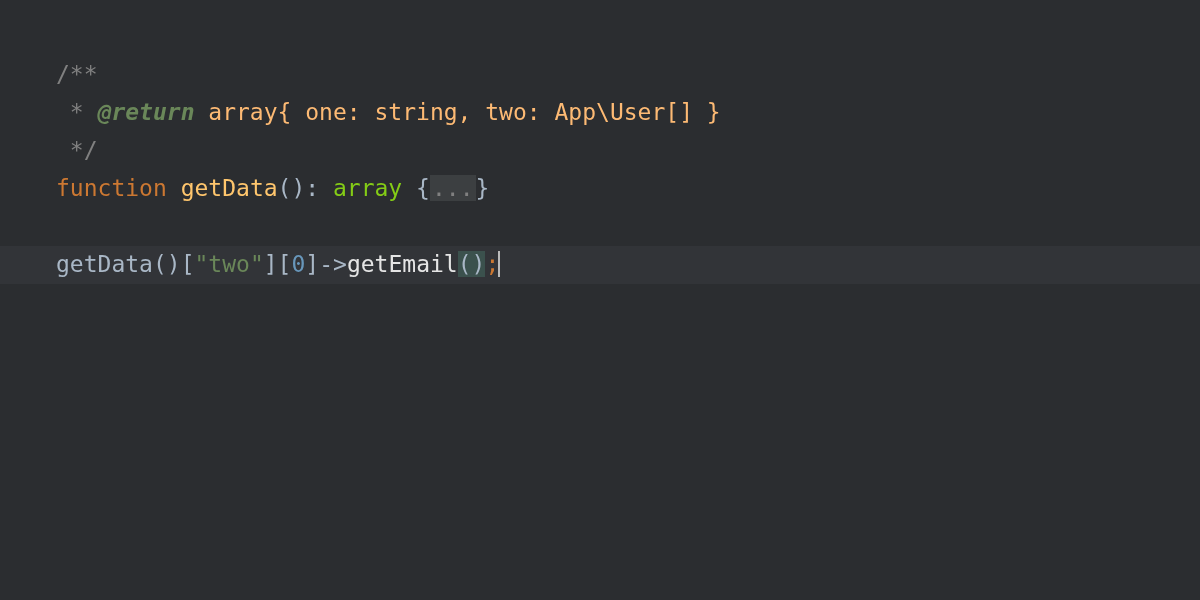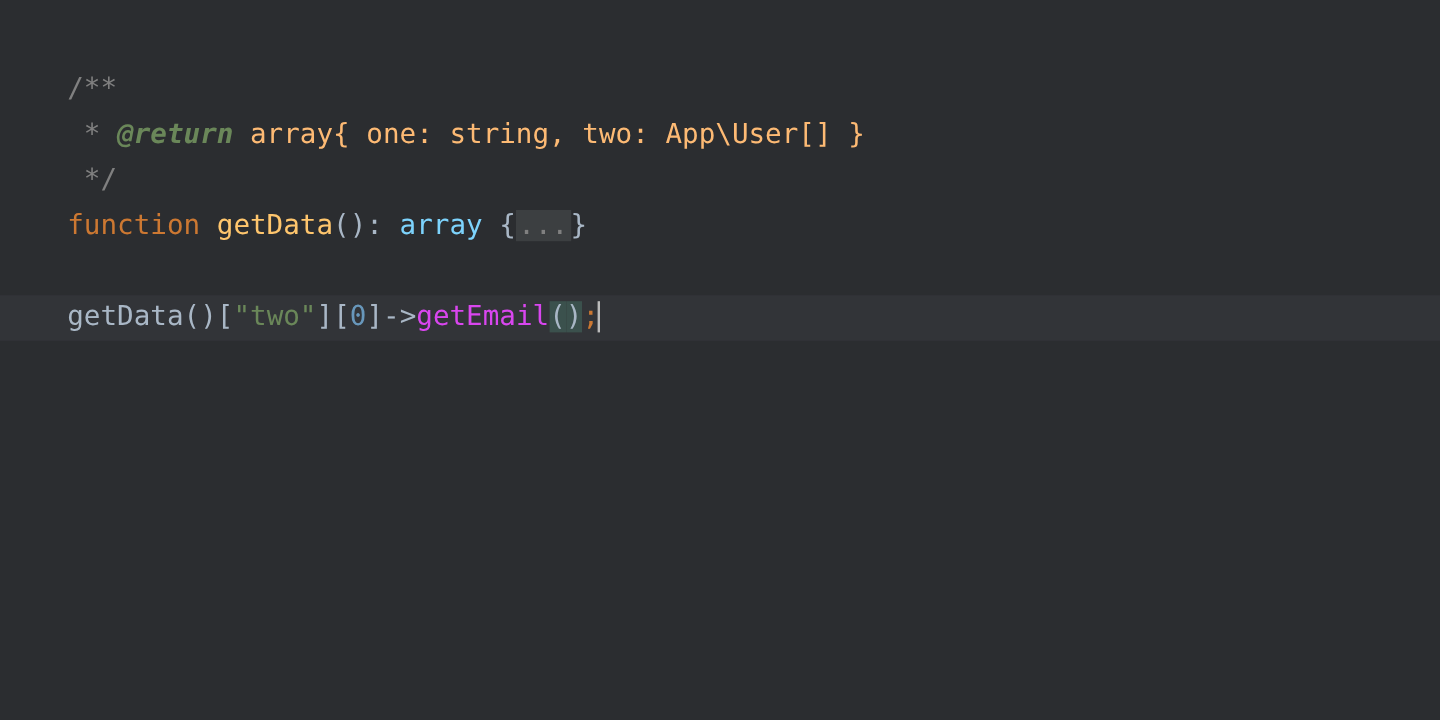--- a/index.html
+++ b/index.html
@@ -35,32 +35,32 @@
     .doc-tag {
       color: #6a8759;
       font-style: italic;
       font-weight: bold;
     }
     .doc-text {
       color: #fdba74;
     }
     .keyword { color: #cc7832; }
     .function-name { color: #ffc66d; }
-    .type { color: #7dd3fc; text-align: center; }
+    .type { color: #84cc16; text-align: center; }
     .brace { color: #a9b7c6; }
     .collapsed {
       background: #3c3f41;
       color: #808080;
       padding: 0 2px;
     }
     .string { color: #6a8759; }
     .number { color: #6897bb; }
     .operator { color: #a9b7c6; }
     .bracket { color: #a9b7c6; }
-    .method-call { color: #d946ef; }
+    .method-call { color: #e5e5e5; }
     .paren-highlight {
       background: #3b514d;
       color: #a9b7c6;
     }
     .cursor {
       display: inline-block;
       width: 2px;
       height: 26px;
       background: #bbbbbb;
       vertical-align: text-bottom;

